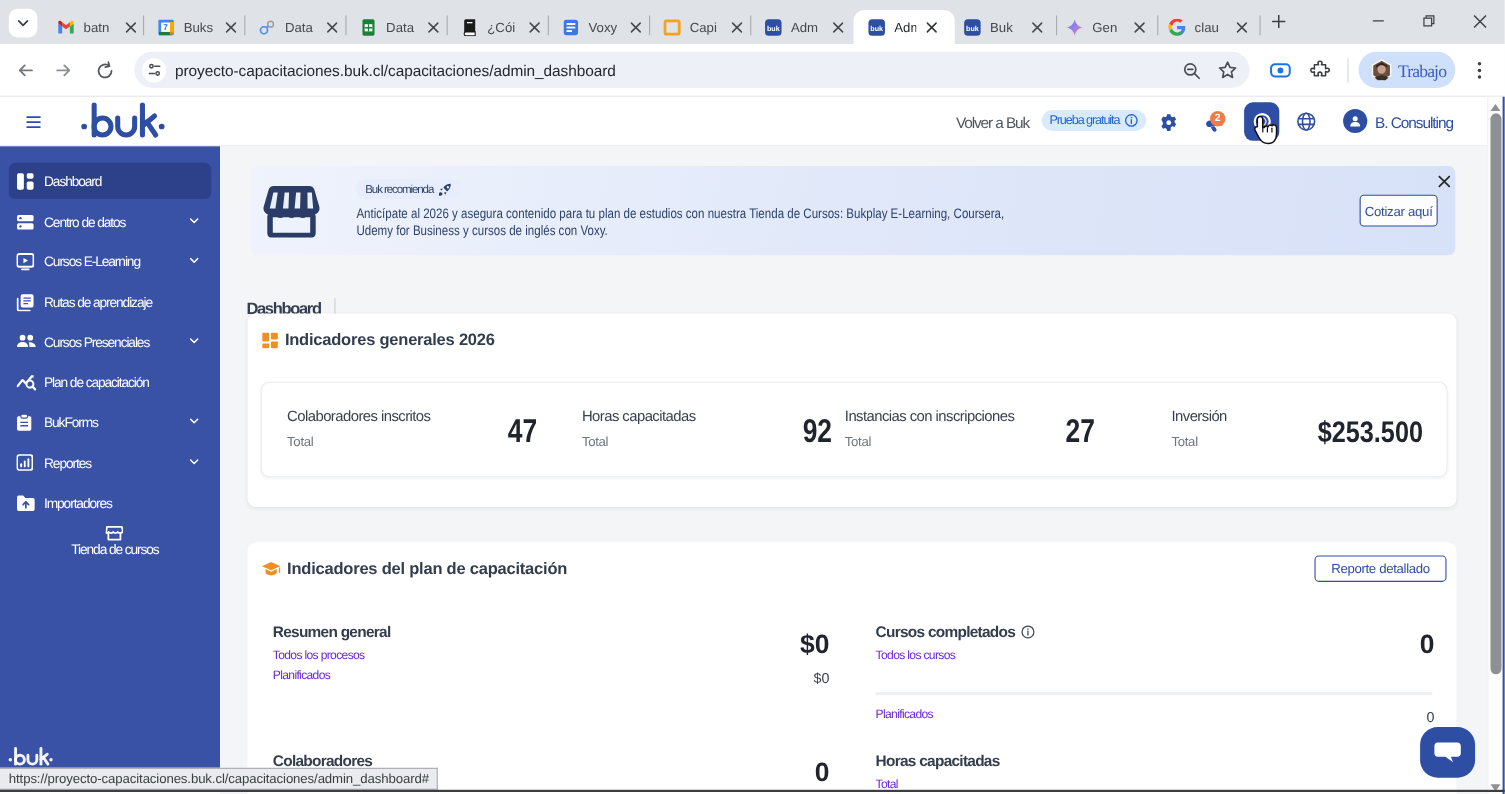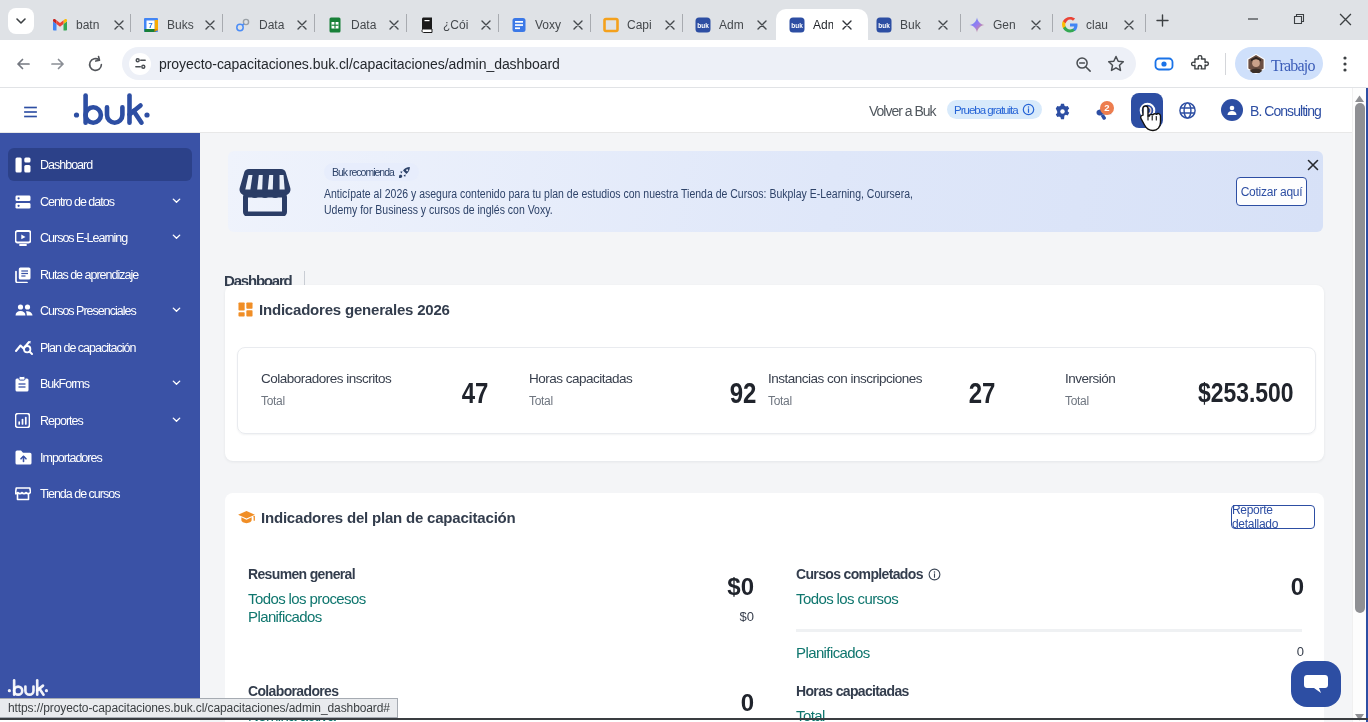--- a/index.html
+++ b/index.html
@@ -56,25 +56,25 @@
   .cardhead { position:absolute; left:13px; top:16px; display:flex; align-items:center; gap:6px; }
   .cardhead .t { font-size:15px; font-weight:700; color:#333D4D; letter-spacing:-0.2px; }
 
   #innercard { position:absolute; left:12px; top:62px; width:1079px; height:87px; border:1px solid #E9EBEF; border-radius:8px; box-shadow:0 1px 2px rgba(40,50,70,0.06); display:flex; }
   .stat { position:absolute; top:0; height:87px; }
   .stat .lbl { position:absolute; left:0; top:23px; font-size:13.5px; color:#39404E; white-space:nowrap; letter-spacing:-0.5px; }
   .stat .tot { position:absolute; left:0; top:46px; font-size:12px; color:#6F7680; letter-spacing:-0.3px; }
   .stat .val { position:absolute; top:28px; font-size:30px; font-weight:700; color:#20242C; white-space:nowrap; transform:scaleX(0.8); transform-origin:right center; }
 
   .secthead { font-size:14px; font-weight:700; color:#333D4D; letter-spacing:-0.65px; }
-  .seclbl { font-size:15px; color:#0f766e; letter-spacing:-0.6px; }
+  .seclbl { font-size:11px; color:#6d28d9; letter-spacing:-0.6px; }
   .bignum { font-size:24px; font-weight:700; color:#20242C; }
   .smallnum { font-size:13px; color:#39404E; }
 
-  #repbtn { position:absolute; right:9px; top:12px; width:84px; height:24px; border:1px solid #2D4EA3; border-radius:4px; background:#fff; color:#2D4EA3; font-size:12px; letter-spacing:-0.3px; display:flex; align-items:center; justify-content:center; }
+  #repbtn { position:absolute; right:9px; top:12px; width:120px; height:24px; border:1px solid #2D4EA3; border-radius:4px; background:#fff; color:#2D4EA3; font-size:12px; letter-spacing:-0.3px; display:flex; align-items:center; justify-content:center; }
 
   
   #sbtrack { left:1352px; top:88px; width:14px; height:634px; background:#FDFDFD; border-left:1px solid #F0F0F0; }
   #sbthumb { left:1355px; top:103px; width:10px; height:510px; background:#8F9094; border-radius:5px; }
   #edgeline { left:1366px; top:88px; width:2px; height:634px; background:#2D4EA3; }
 
   #tooltip { left:0px; top:698px; width:398px; height:20px; background:#E9EBEE; border:1px solid #A6ABB2; border-left:none; display:flex; align-items:center; font-size:12px; letter-spacing:-0.1px; color:#3C4043; padding-left:8px; }
   #bottomline { left:0; top:718px; width:1368px; height:2px; background:#3A3D41; }
 
   #chatbtn { left:1291px; top:661px; width:50px; height:46px; background:#2D4EA3; border-radius:16px; display:flex; align-items:center; justify-content:center; }
@@ -561,21 +561,21 @@
     <span class="sic"><svg width="17" height="15" viewBox="0 0 17 15">
           <path d="M0.5 2 a1.5 1.5 0 0 1 1.5-1.5 H6 L8 2.8 H15 a1.5 1.5 0 0 1 1.5 1.5 V13 a1.5 1.5 0 0 1-1.5 1.5 H2 A1.5 1.5 0 0 1 0.5 13 Z" fill="#fff"></path>
           <g stroke="#3A52A6" stroke-width="1.6" fill="none" stroke-linecap="round" stroke-linejoin="round">
             <path d="M8.5 11.5 V6.5"></path>
             <path d="M6 8.8 L8.5 6.3 L11 8.8"></path>
           </g>
         </svg></span>
       <span class="stxt">Importadores</span>
 
   </div>
-    <div class="abs sitem " style="top:477px;">
+    <div class="abs sitem " style="top:477px;flex-direction:column;">
     <span class="sic"><svg width="16" height="15" viewBox="0 0 16 15">
           <g fill="none" stroke="#fff" stroke-width="1.6" stroke-linejoin="round">
             <path d="M2.5 7.5 V13.5 H13.5 V7.5"></path>
             <path d="M1.2 2 H14.8 L15.5 5.5 C15.5 6.6 14.4 7.6 13.2 7.6 C12.3 7.6 11.5 7.2 11.1 6.5 C10.7 7.2 9.9 7.6 9 7.6 C8.1 7.6 7.4 7.2 7 6.5 C6.6 7.2 5.9 7.6 5 7.6 C4.1 7.6 3.3 7.2 2.9 6.5 C2.5 7.2 1.7 7.6 0.8 7.6 C0.7 7.6 0.6 7.6 0.5 7.5 L1.2 2 Z"></path>
           </g>
         </svg></span>
       <span class="stxt">Tienda de cursos</span>
 
   </div>
   </div>

